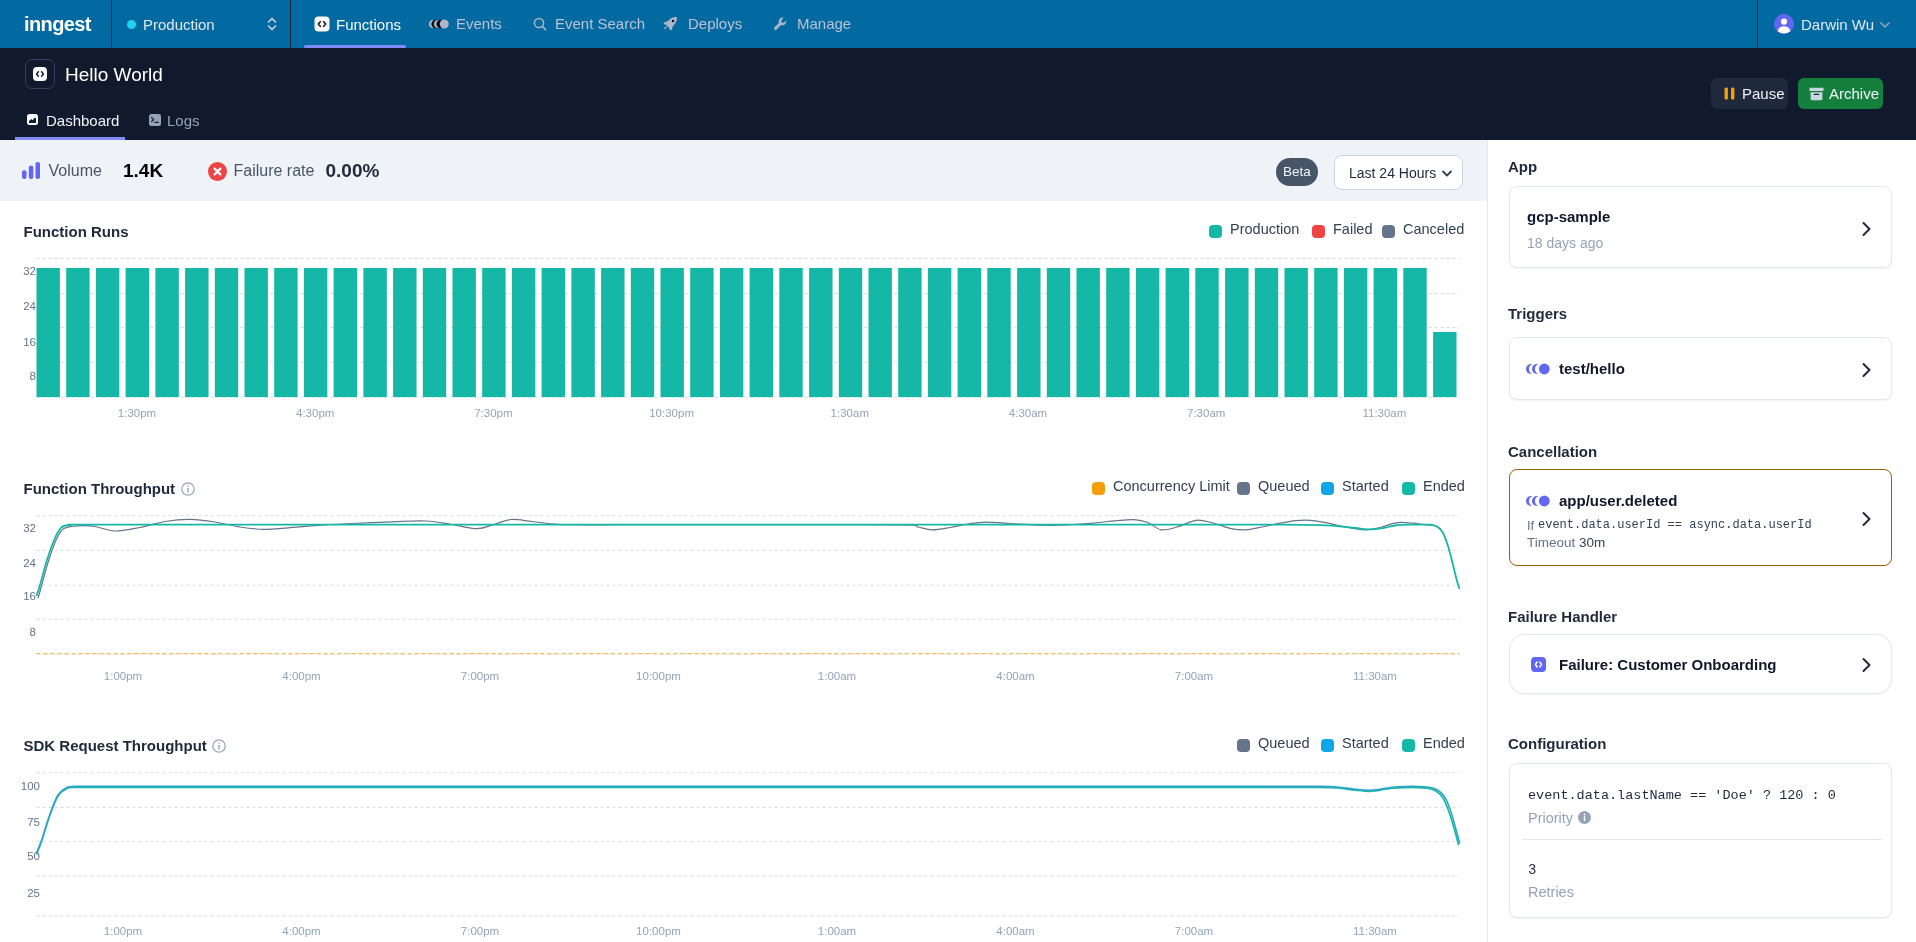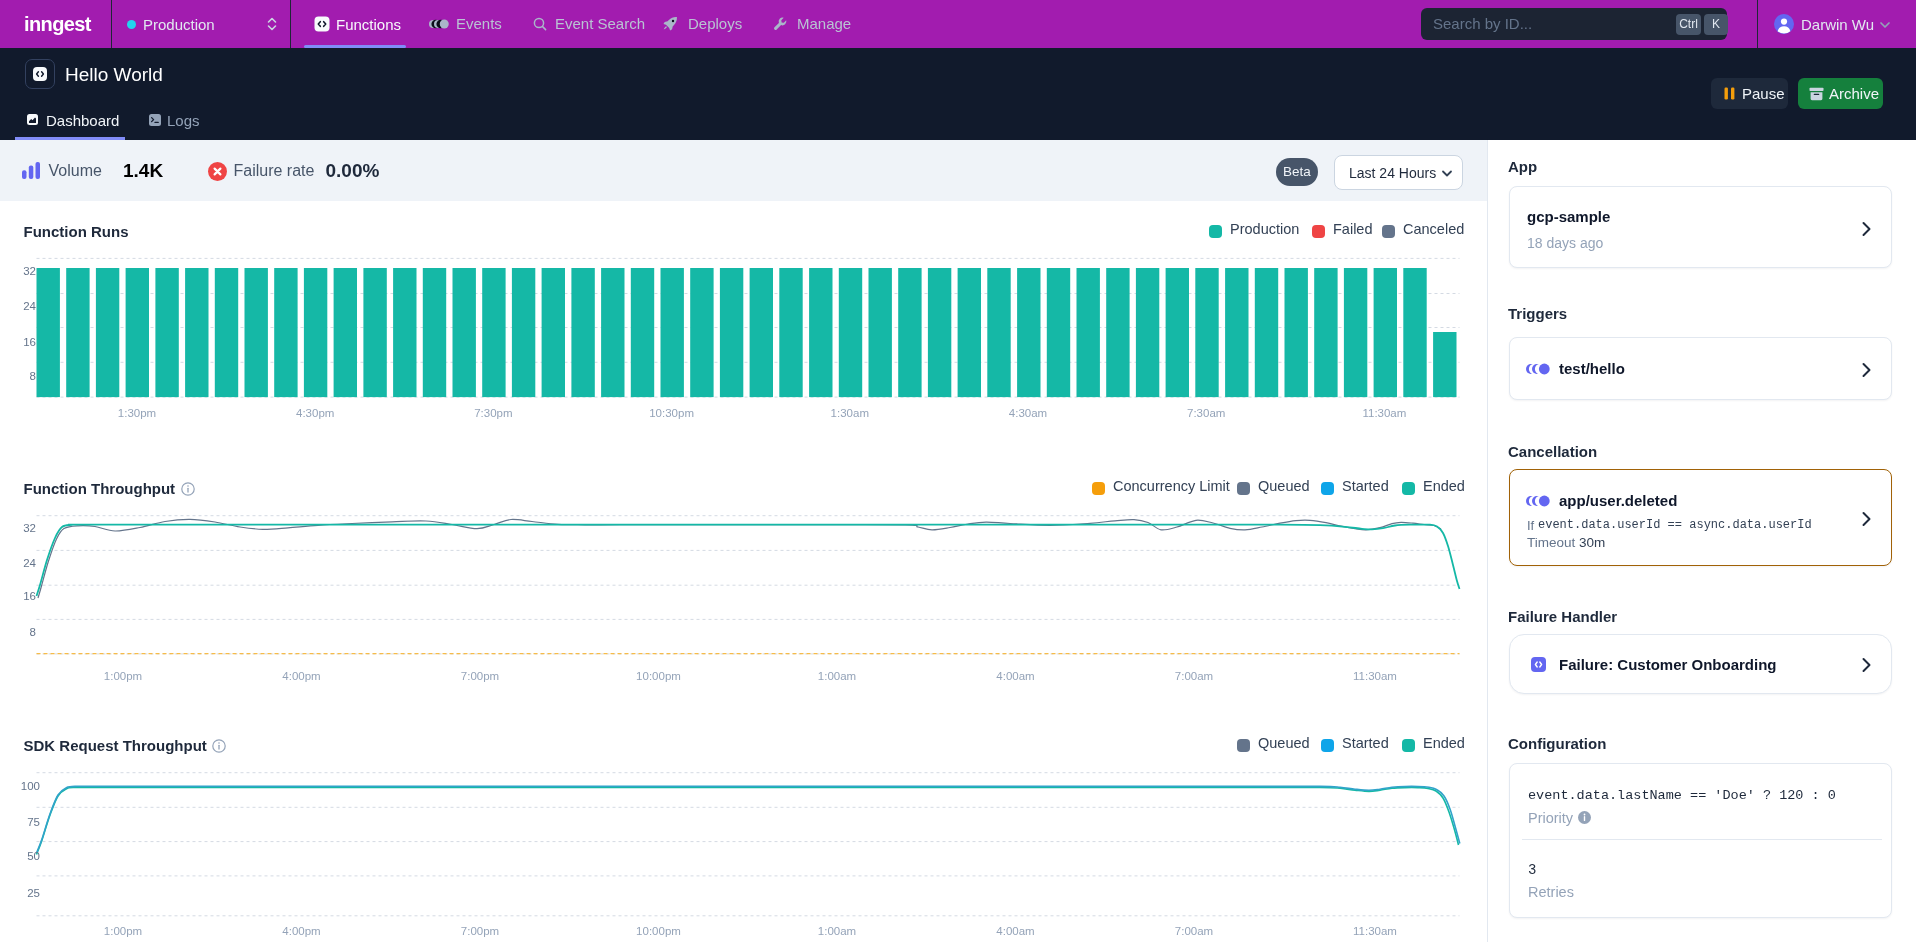--- a/index.html
+++ b/index.html
@@ -5,21 +5,21 @@
 body { font-family:"Liberation Sans", sans-serif; background:#fff; position:relative; }
 .abs { position:absolute; }
 .mono { font-family:Liberation Mono, monospace; }
 .lg { font-size:14.5px; color:#334155; }
 .navtxt { font-size:15px; color:#b9c3d3; }
 .hd { font-size:15px; font-weight:700; color:#1e293b; }
 svg { display:block; }
 </style></head>
 <body>
 
-<div class="abs" style="left:0;top:0;width:1916px;height:57px;background:#a21caf">
+<div class="abs" style="left:0;top:0;width:1916px;height:57px;background:#0369a1">
   <span class="abs" style="left:24px;top:13px;font-size:20px;font-weight:800;color:#fff;letter-spacing:-0.6px">inngest</span>
   <span class="abs" style="left:111px;top:0;width:1px;height:48px;background:#1e2736"></span>
   <span class="abs" style="left:127px;top:19.5px;width:9px;height:9px;border-radius:50%;background:#22d3ee"></span>
   <span class="abs" style="left:143px;top:15.5px;font-size:15px;color:#e2e8f0">Production</span>
   <span class="abs" style="left:266px;top:16px">
       <svg width="12" height="16" viewBox="0 0 12 16">
         <path d="M2.5 6 6 2.5 9.5 6M2.5 10 6 13.5 9.5 10" fill="none" stroke="#cbd5e1" stroke-width="1.6" stroke-linecap="round" stroke-linejoin="round"></path>
       </svg>
     </span>
   <span class="abs" style="left:290px;top:0;width:1px;height:48px;background:#1e2736"></span>
@@ -55,25 +55,20 @@
         <path d="M4.1 11.2c-1.3.3-2.4 3.2-2.4 3.2s2.9-1.1 3.2-2.4z" fill="#aab6c9"></path>
       </svg>
     </span>
   <span class="abs navtxt" style="left:688px;top:15px">Deploys</span>
   <span class="abs" style="left:772px;top:16px">
       <svg width="16" height="16" viewBox="0 0 16 16">
         <path d="M14.2 4.3a3.9 3.9 0 0 1-5.1 4.8l-4.4 4.4a1.5 1.5 0 1 1-2.2-2.2l4.4-4.4a3.9 3.9 0 0 1 4.8-5.1L9.3 4.2l.3 2.2 2.2.3z" fill="#aab6c9"></path>
       </svg>
     </span>
   <span class="abs navtxt" style="left:797px;top:15px">Manage</span>
-  <div class="abs" style="left:1421px;top:8px;width:306px;height:32px;background:#1c2433;border-radius:6px">
-    <span class="abs" style="left:12px;top:7px;font-size:15px;color:#64748b">Search by ID...</span>
-    <span class="abs" style="left:255px;top:6px;width:25px;height:21px;background:#475569;border-radius:4px;color:#e2e8f0;font-size:12px;text-align:center;line-height:21px">Ctrl</span>
-    <span class="abs" style="left:283px;top:6px;width:24px;height:21px;background:#475569;border-radius:4px;color:#e2e8f0;font-size:12px;text-align:center;line-height:21px">K</span>
-  </div>
   <span class="abs" style="left:1757px;top:0;width:1px;height:48px;background:#1e2736"></span>
   <span class="abs" style="left:1774px;top:14px">
       <svg width="20" height="20" viewBox="0 0 20 20">
         <circle cx="10" cy="10" r="10" fill="#6366f1"></circle>
         <circle cx="10" cy="7.6" r="3.1" fill="#fff"></circle>
         <path d="M3.6 17.3a6.6 6.6 0 0 1 12.8 0 10 10 0 0 1-12.8 0z" fill="#fff"></path>
       </svg>
     </span>
   <span class="abs" style="left:1801px;top:15.5px;font-size:15px;color:#e2e8f0">Darwin Wu</span>
   <span class="abs" style="left:1879px;top:21px">

